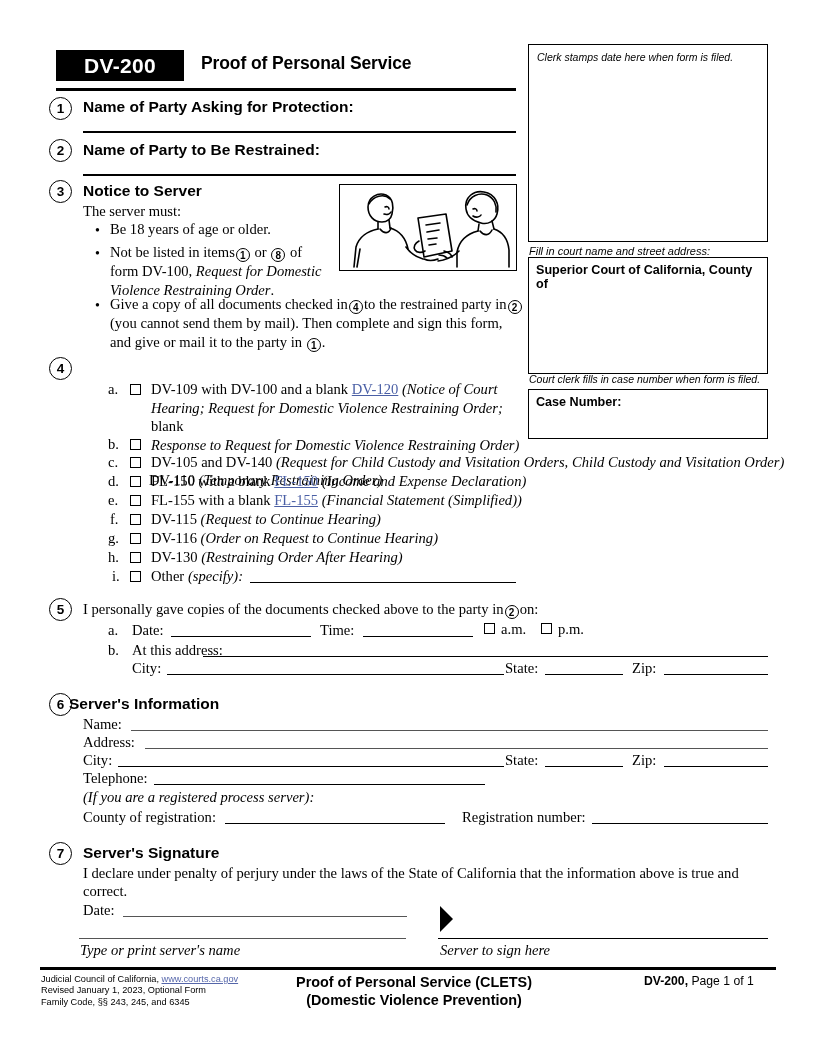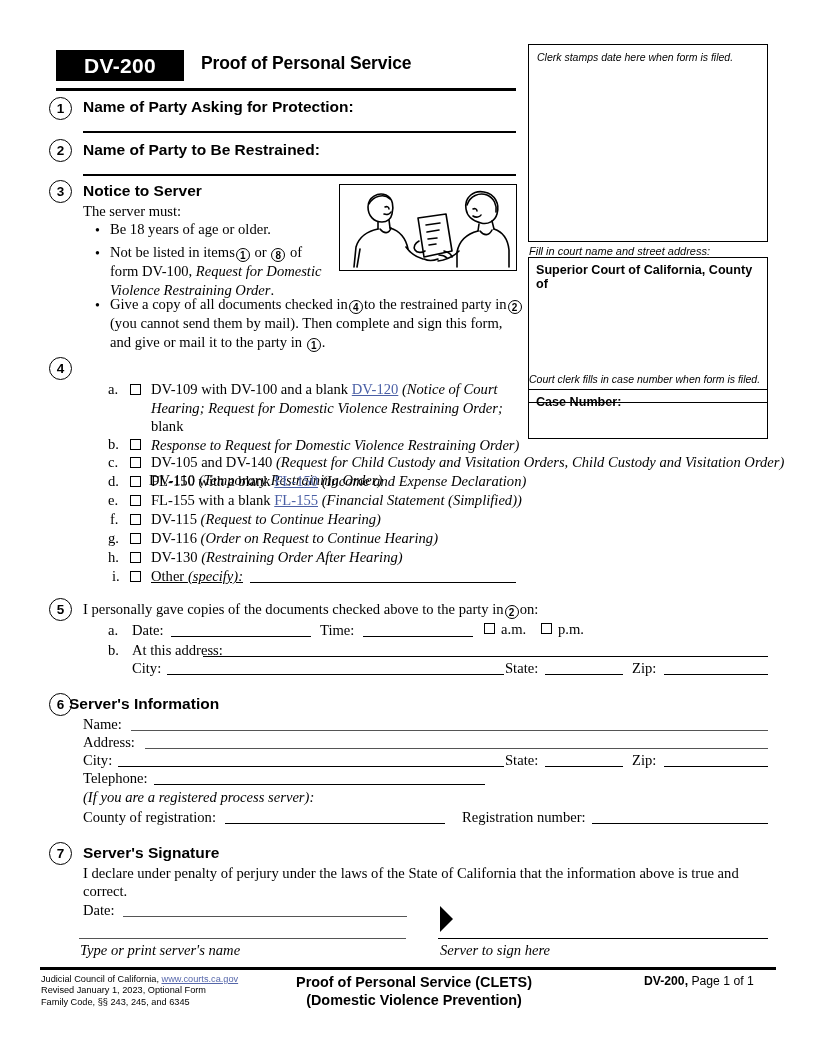--- a/index.html
+++ b/index.html
@@ -110,21 +110,21 @@
   #court-fillin-label {
     position: absolute;
     left: 529px; top: 245px;
     font-family: "Liberation Sans", sans-serif;
     font-style: italic;
     font-size: 11px;
   }
   #court-name-box {
     position: absolute;
     left: 528px; top: 257px;
-    width: 240px; height: 146px;
+    width: 240px; height: 117px;
     border: 1.4px solid #000;
     box-sizing: border-box;
   }
   #court-name-text {
     position: absolute;
     left: 7px; top: 5px;
     font-family: "Liberation Sans", sans-serif;
     font-weight: bold;
     font-size: 12.6px;
   }
@@ -386,21 +386,21 @@
   </div>
 
   <div class="body-txt" style="left:108px; top:548px;">h.</div>
   <div class="cbox" style="left:130px; top:552px;"></div>
   <div class="body-txt" style="left:151px; top:548px;">
     <span>DV-130 </span><span class="ital">(Restraining Order After Hearing)</span>
   </div>
 
   <div class="body-txt" style="left:112px; top:567px;">i.</div>
   <div class="cbox" style="left:130px; top:571px;"></div>
-  <div class="body-txt" style="left:151px; top:567px;text-decoration:underline;">
+  <div class="body-txt" style="left:151px; top:567px;">
     <span>Other </span><span class="ital">(specify):</span>
   </div>
   <div class="fill-line" style="left:250px; top:582px; width:266px;"></div>
 
   <div class="circ-num" style="left:49px; top:598px;">5</div>
   <div class="body-txt" style="left:83px; top:600px;">
     <span>I personally gave copies of the documents checked above to the party in</span><span class="inline-circ">2</span><span>on:</span>
   </div>
 
   <div class="body-txt" style="left:108px; top:621px;">a.</div>

